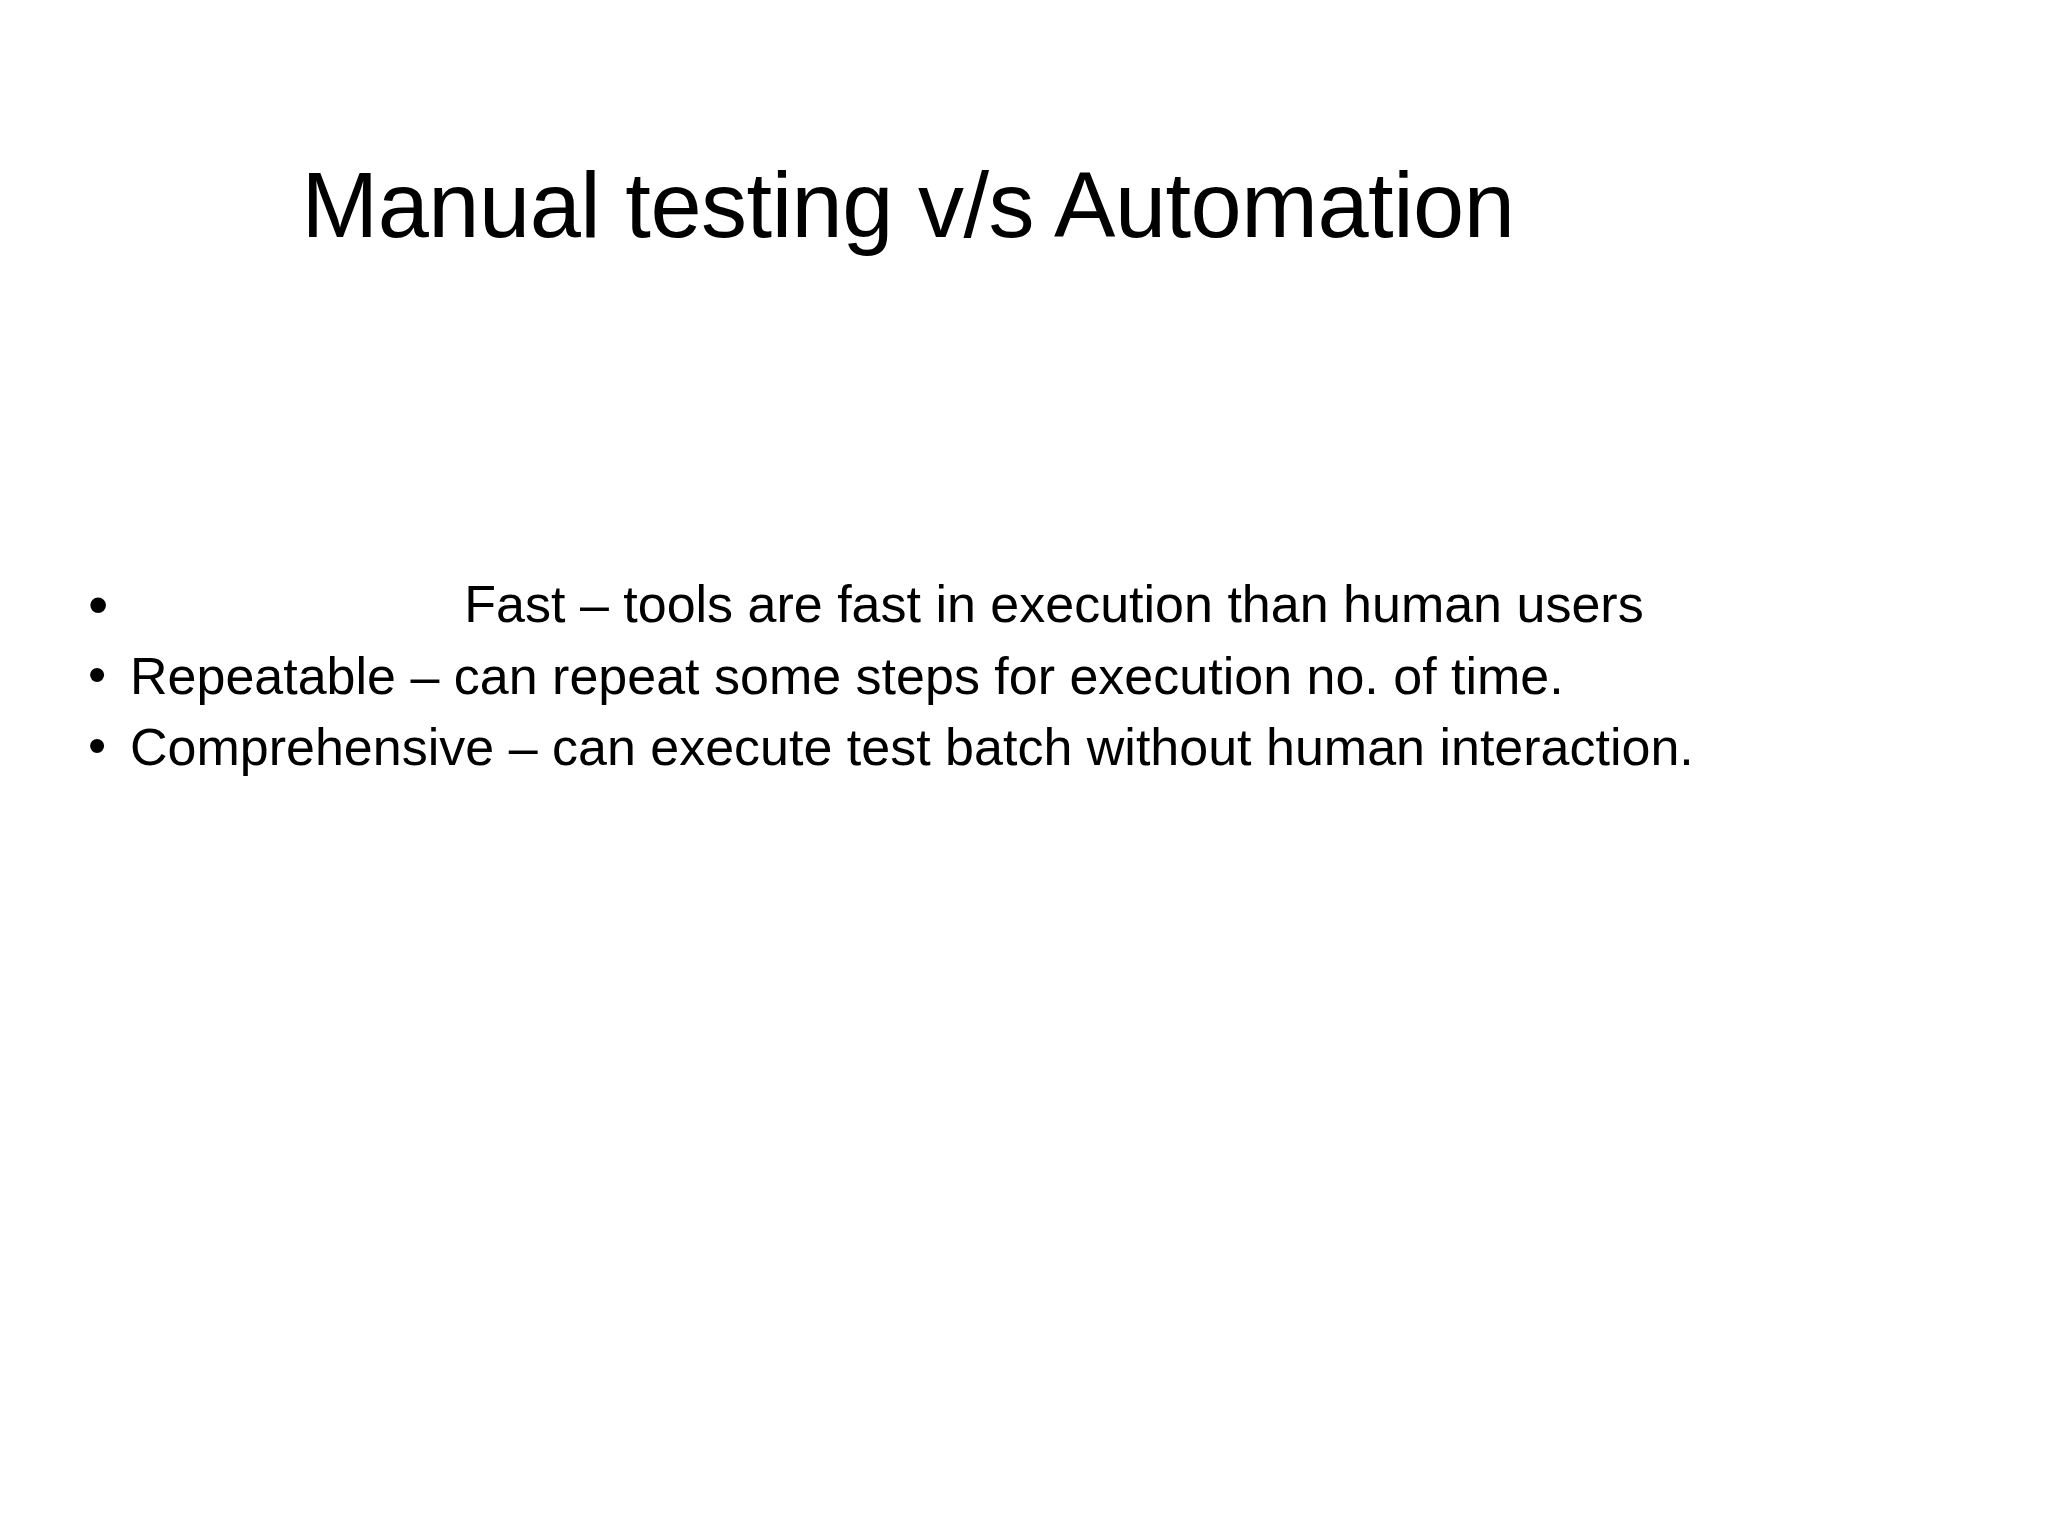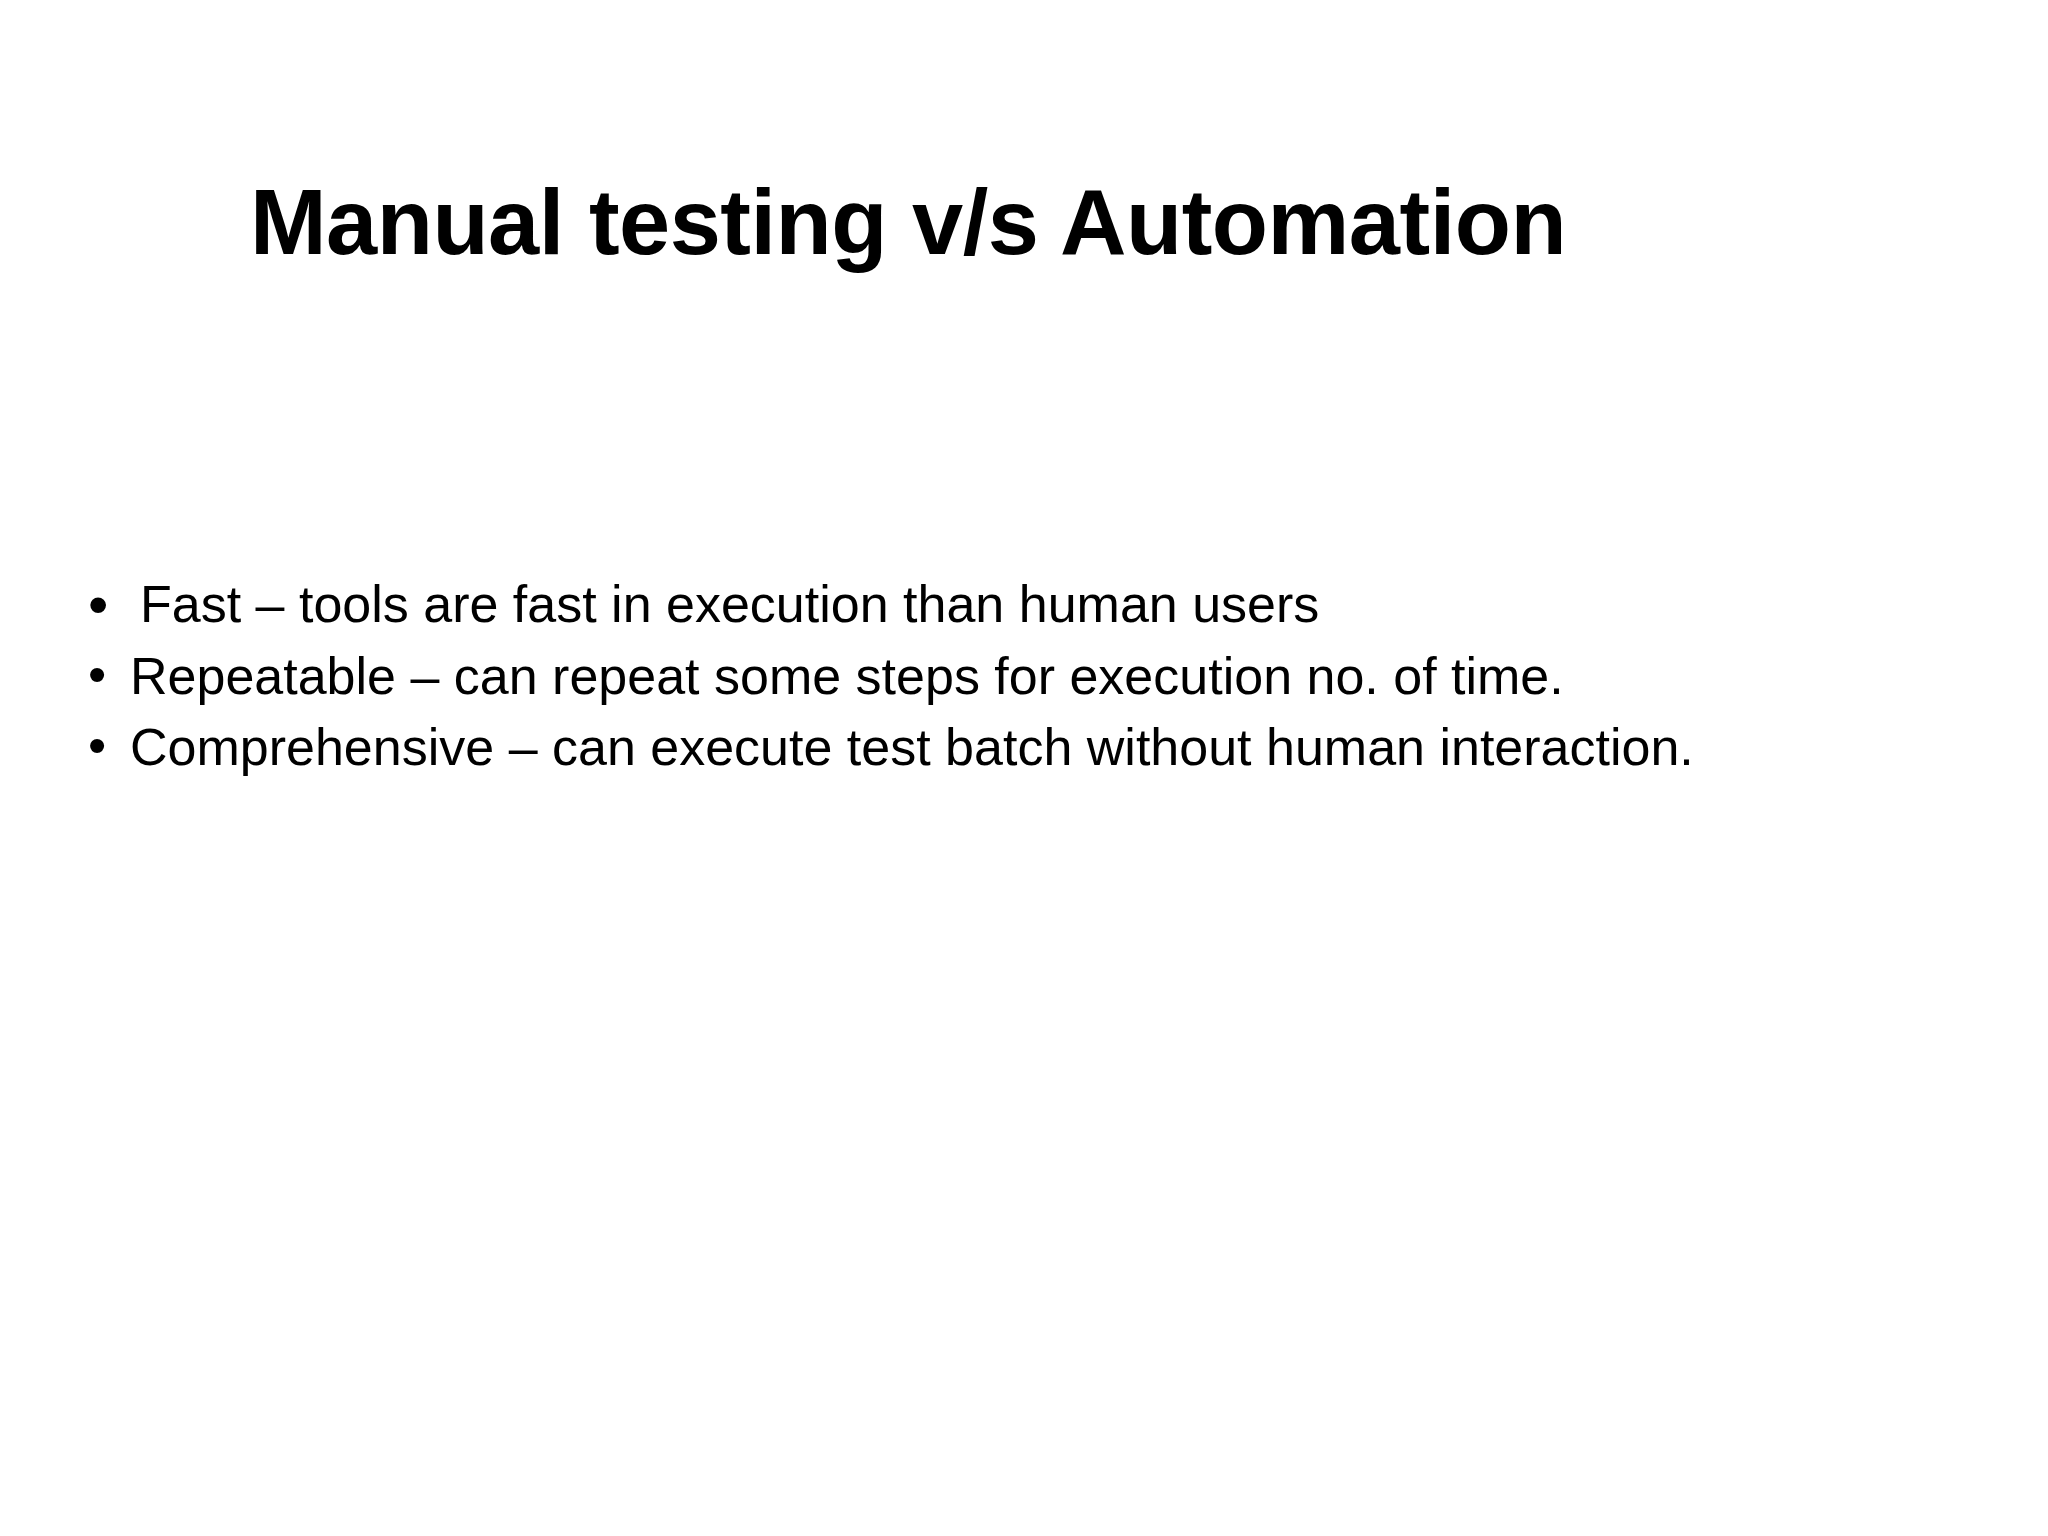--- a/index.html
+++ b/index.html
@@ -16,26 +16,26 @@
   }
   .slide {
     position: relative;
     width: 2048px;
     height: 1536px;
     background: #ffffff;
     box-sizing: border-box;
   }
   .slide-title {
     position: absolute;
-    top: 112px;
+    top: 95px;
     left: 0;
     width: 1816px;
     text-align: center;
     font-size: 92px;
-    font-weight: 700;
+    font-weight: 400;
     line-height: 1.05;
     letter-spacing: -0.5px;
     white-space: nowrap;
   }
   .subtitle {
     position: absolute;
     top: 348px;
     left: 88px;
     font-size: 64px;
     font-weight: 400;
@@ -61,20 +61,21 @@
   .bullet-item::before {
     content: "\2022";
     position: absolute;
     left: 0;
     top: -2px;
     font-size: 52px;
     line-height: 1.32;
   }
   .bullet-item.first {
     padding-left: 52px;
+    text-align: center;
   }
   .bullet-item.first::before {
     font-size: 58px;
     top: -4px;
   }
 </style>
 </head>
 <body>
 
 <div class="slide">

